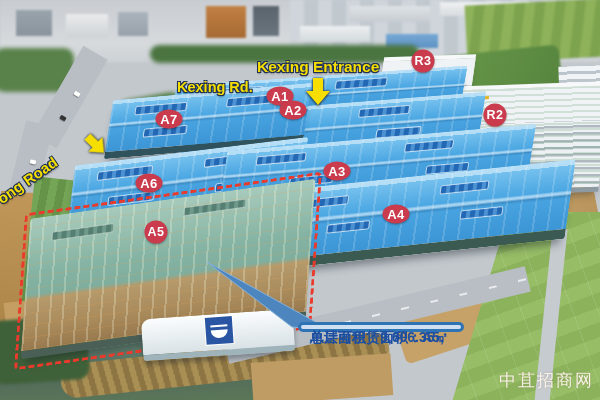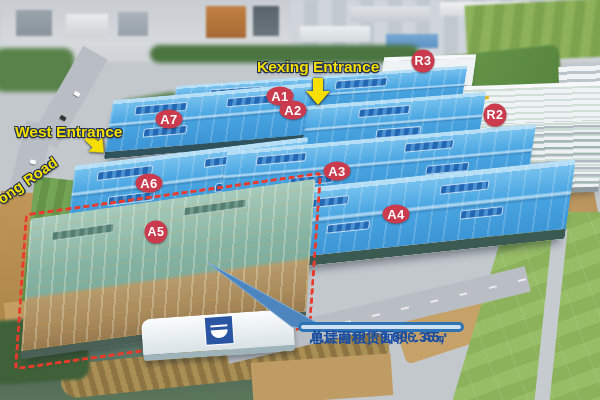--- a/index.html
+++ b/index.html
@@ -262,26 +262,27 @@
   <div class="arrow ar-north">
       <i class="shaft"></i>
       <i class="head"></i>
     </div>
   <div class="arrow ar-west">
       <i class="shaft"></i>
       <i class="head"></i>
     </div>
 
   <div class="note n-north">Kexing Entrance</div>
-  <div class="note n-west">West Entrance</div>
+  <div class="note n-kexing">Kexing Rd.</div>
   <div class="note n-road">ong Road</div>
 
   <div class="lbl p-a1">A1</div>
   <div class="lbl p-a2">A2</div>
   <div class="lbl p-a3">A3</div>
   <div class="lbl p-a4">A4</div>
   <div class="lbl circle p-a5">A5</div>
   <div class="lbl p-a6">A6</div>
   <div class="lbl p-a7">A7</div>
   <div class="lbl circle p-r2">R2</div>
   <div class="lbl circle p-r3">R3</div>
 
+  <div class="wm">中苴招商网</div>
 </div>
 
 </body></html>

